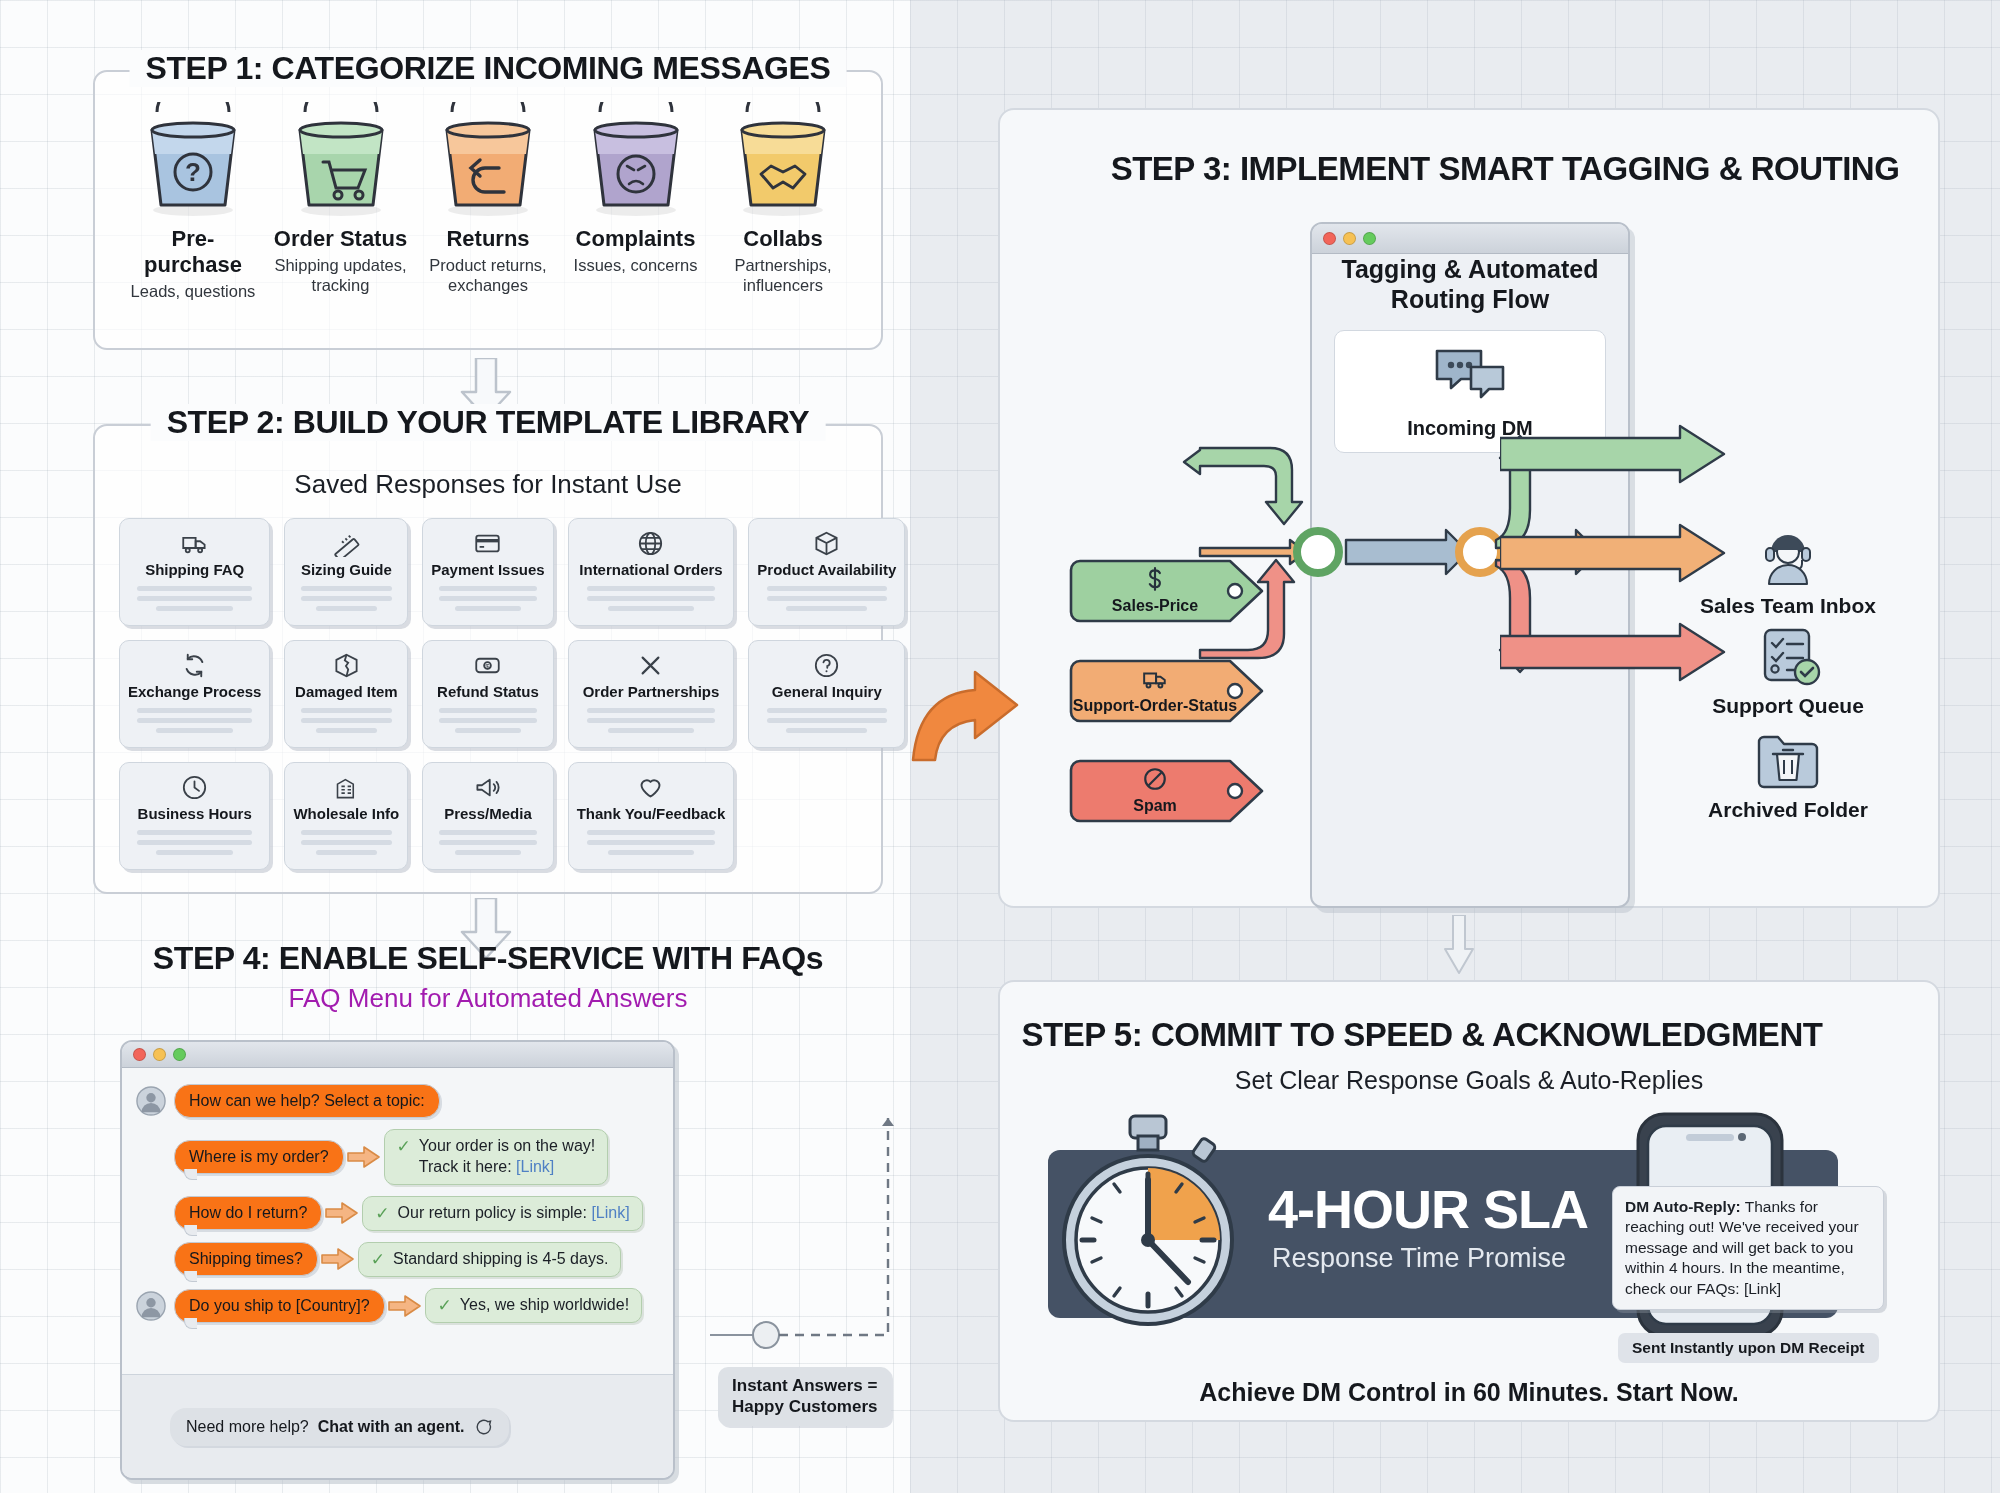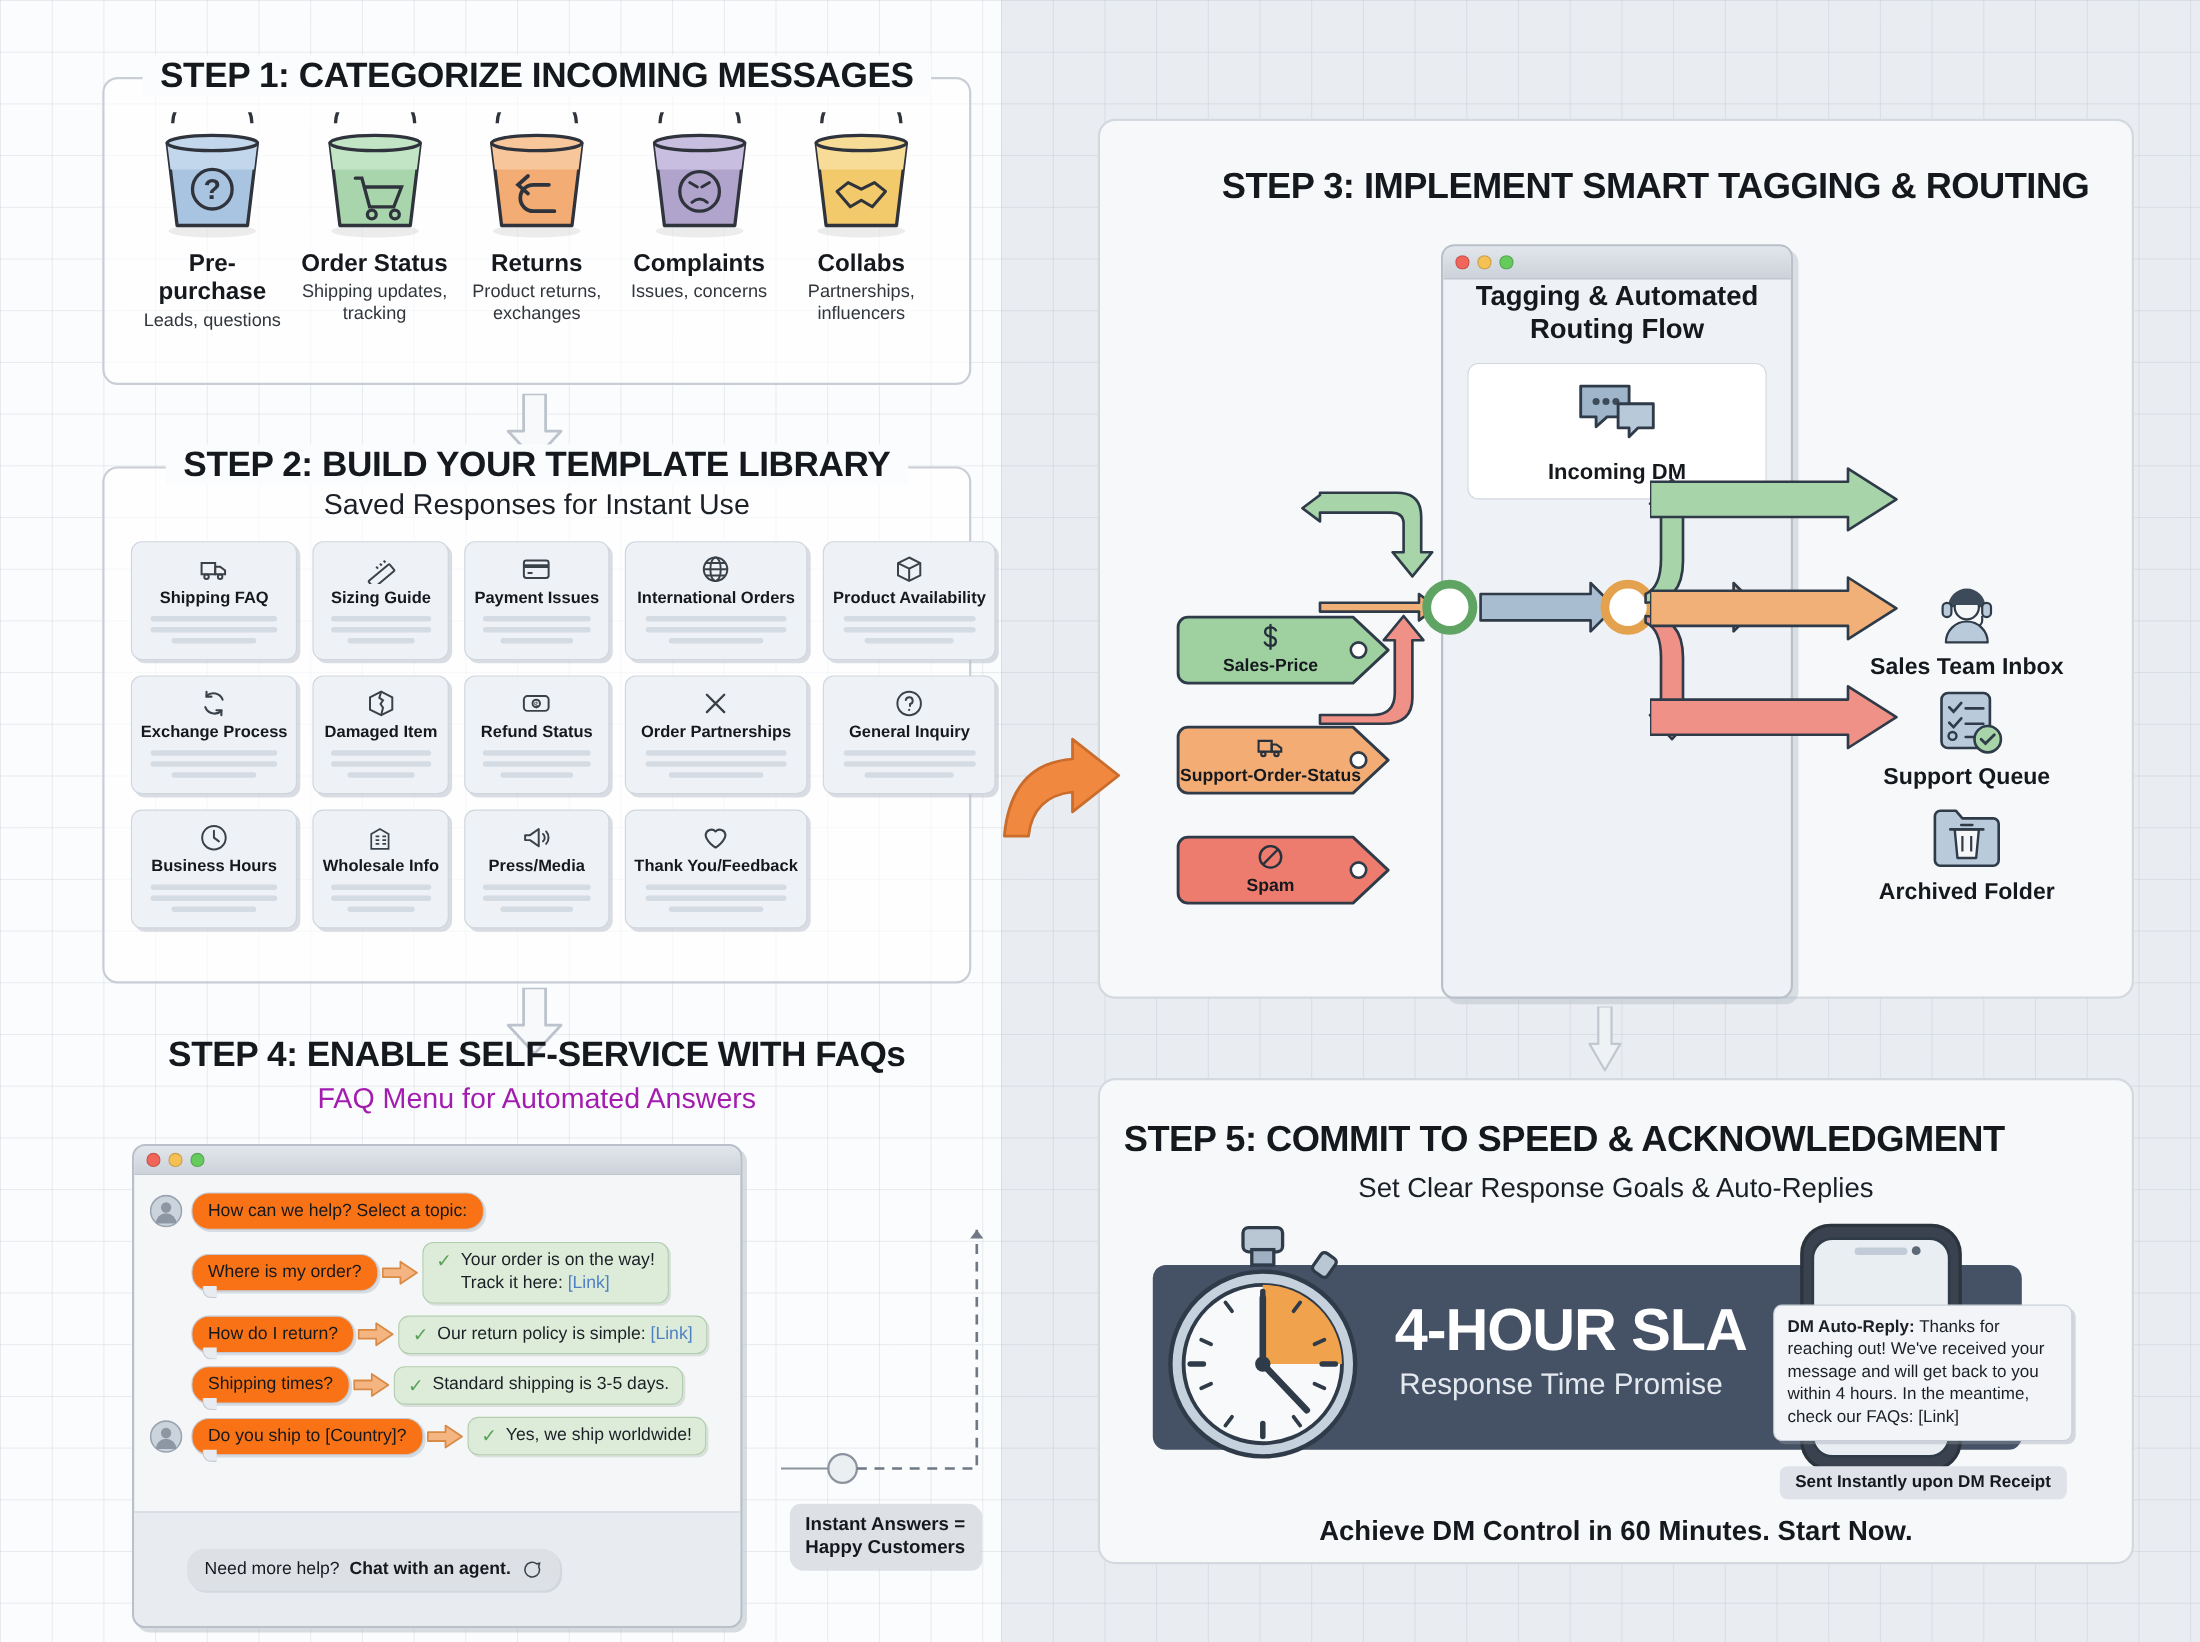--- a/index.html
+++ b/index.html
@@ -325,21 +325,21 @@
   </div>
 
   <div class="down-arrow" style="left:458px; top:358px;">
     <svg viewBox="0 0 56 62">
         <path d="M18 0 h20 v34 h14 L28 60 L4 34 h14 z" fill="#f7f9fb" stroke="#bcc3cc" stroke-width="2.5" stroke-linejoin="round"></path>
       </svg>
   </div>
 
   <div class="panel" id="step2">
     <div class="panel-title">STEP 2: BUILD YOUR TEMPLATE LIBRARY</div>
-    <div class="sub-title" style="margin-top:17px;">Saved Responses for Instant Use</div>
+    <div class="sub-title" style="margin-top:43px;">Saved Responses for Instant Use</div>
     <div class="tmpl-grid">
 
       <div class="tmpl-card">
         <div class="tmpl-icon">
             <svg viewBox="0 0 24 24" fill="none" stroke="#3a4149" stroke-width="1.6">
               <path d="M2 7h11v9H2z"></path>
               <path d="M13 10h4l4 3v3h-8z"></path>
               <circle cx="6" cy="18" r="1.8"></circle>
               <circle cx="17" cy="18" r="1.8"></circle>
             </svg>
@@ -616,21 +616,21 @@
       <div class="chat-row">
         <span class="avatar-sp"></span>
         <span class="q-bub tail">Shipping times?</span>
         <span class="arrow-s">
             <svg viewBox="0 0 34 24">
               <path d="M1 8h16V2l15 10-15 10v-6H1z" fill="#f5b583" stroke="#d98b46" stroke-width="1.6" stroke-linejoin="round"></path>
             </svg>
           </span>
         <span class="a-bub">
           <span class="chk">✓</span>
-          <span>Standard shipping is 3-5 days.</span>
+          <span>Standard shipping is 4-5 days.</span>
         </span>
       </div>
 
       <div class="chat-row">
         <span class="avatar">
           <svg viewBox="0 0 32 32">
               <circle cx="16" cy="16" r="15" fill="#cbd3dc" stroke="#9aa4b0" stroke-width="1.5"></circle>
               <circle cx="16" cy="12.5" r="5" fill="#8d97a4"></circle>
               <path d="M6 28a10 10 0 0 1 20 0z" fill="#8d97a4"></path>
             </svg>

